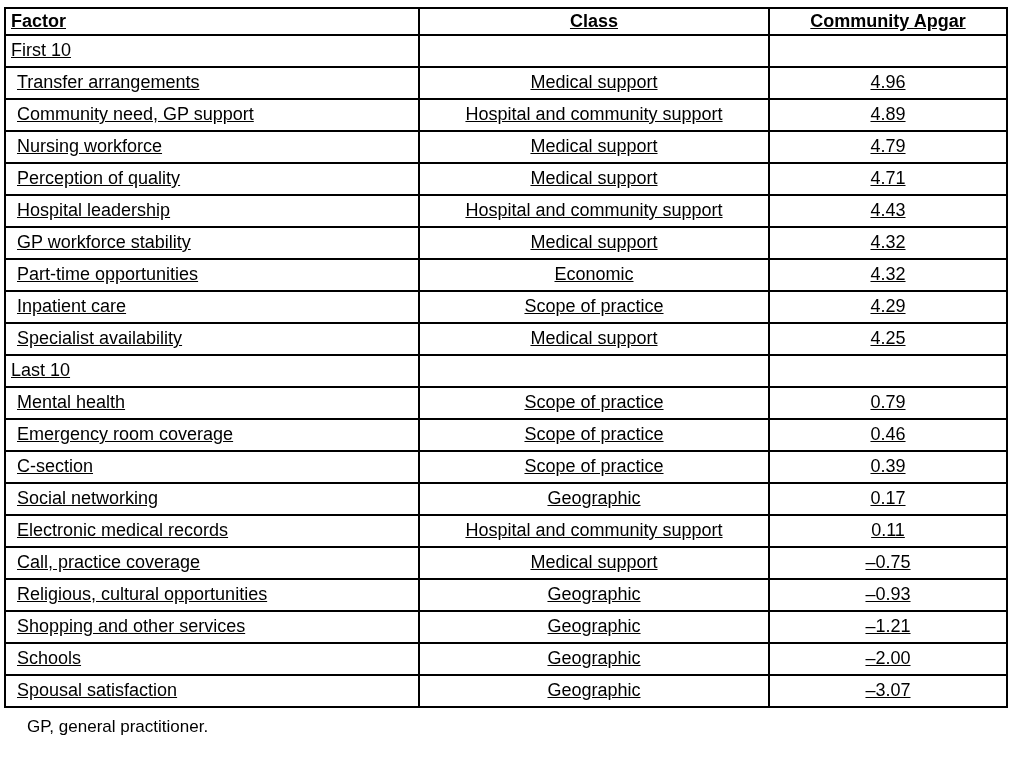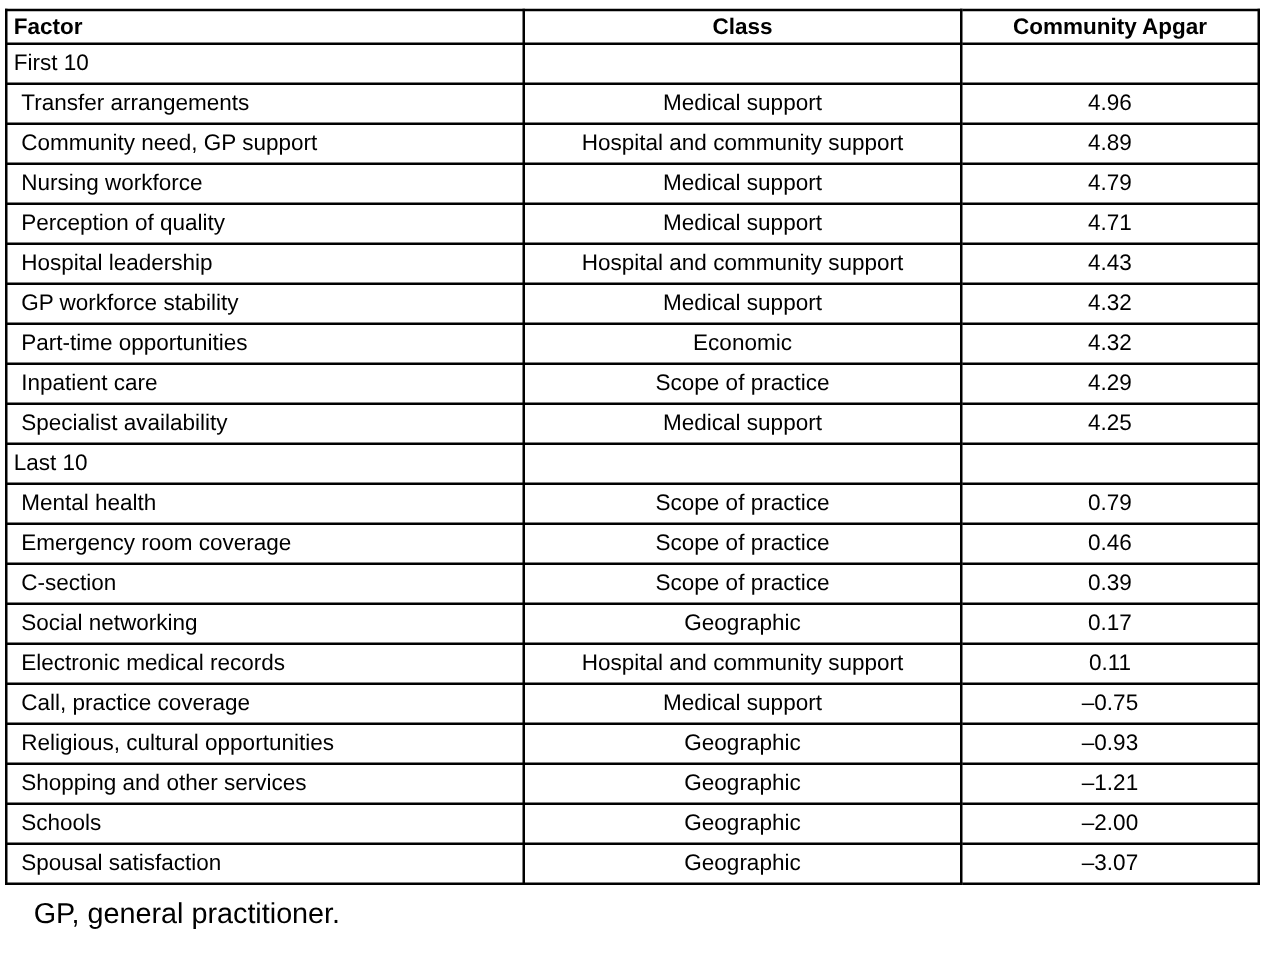--- a/index.html
+++ b/index.html
@@ -15,20 +15,21 @@
     overflow: hidden;
   }
   .page {
     padding: 7px 0 0 4px;
   }
   table.apgar-table {
     border-collapse: collapse;
     table-layout: fixed;
     width: 1002px;
     border: 2px solid #c4b5fd;
+    text-decoration: underline;
   }
   col.col-factor { width: 414px; }
   col.col-class  { width: 350px; }
   col.col-apgar  { width: 238px; }
   th, td {
     border: 2px solid #000000;
     font-size: 18px;
     line-height: 1.1;
     padding: 0;
     vertical-align: middle;
@@ -52,21 +53,21 @@
   td.factor-cell {
     text-align: left;
     padding-left: 11px;
   }
   td.class-cell,
   td.apgar-cell {
     text-align: center;
   }
   .footnote {
     margin: 9px 0 0 23px;
-    font-size: 23px;
+    font-size: 17px;
   }
 </style>
 </head>
 <body>
 
 <div class="page">
   <table class="apgar-table">
     <colgroup>
       <col class="col-factor">
       <col class="col-class">

